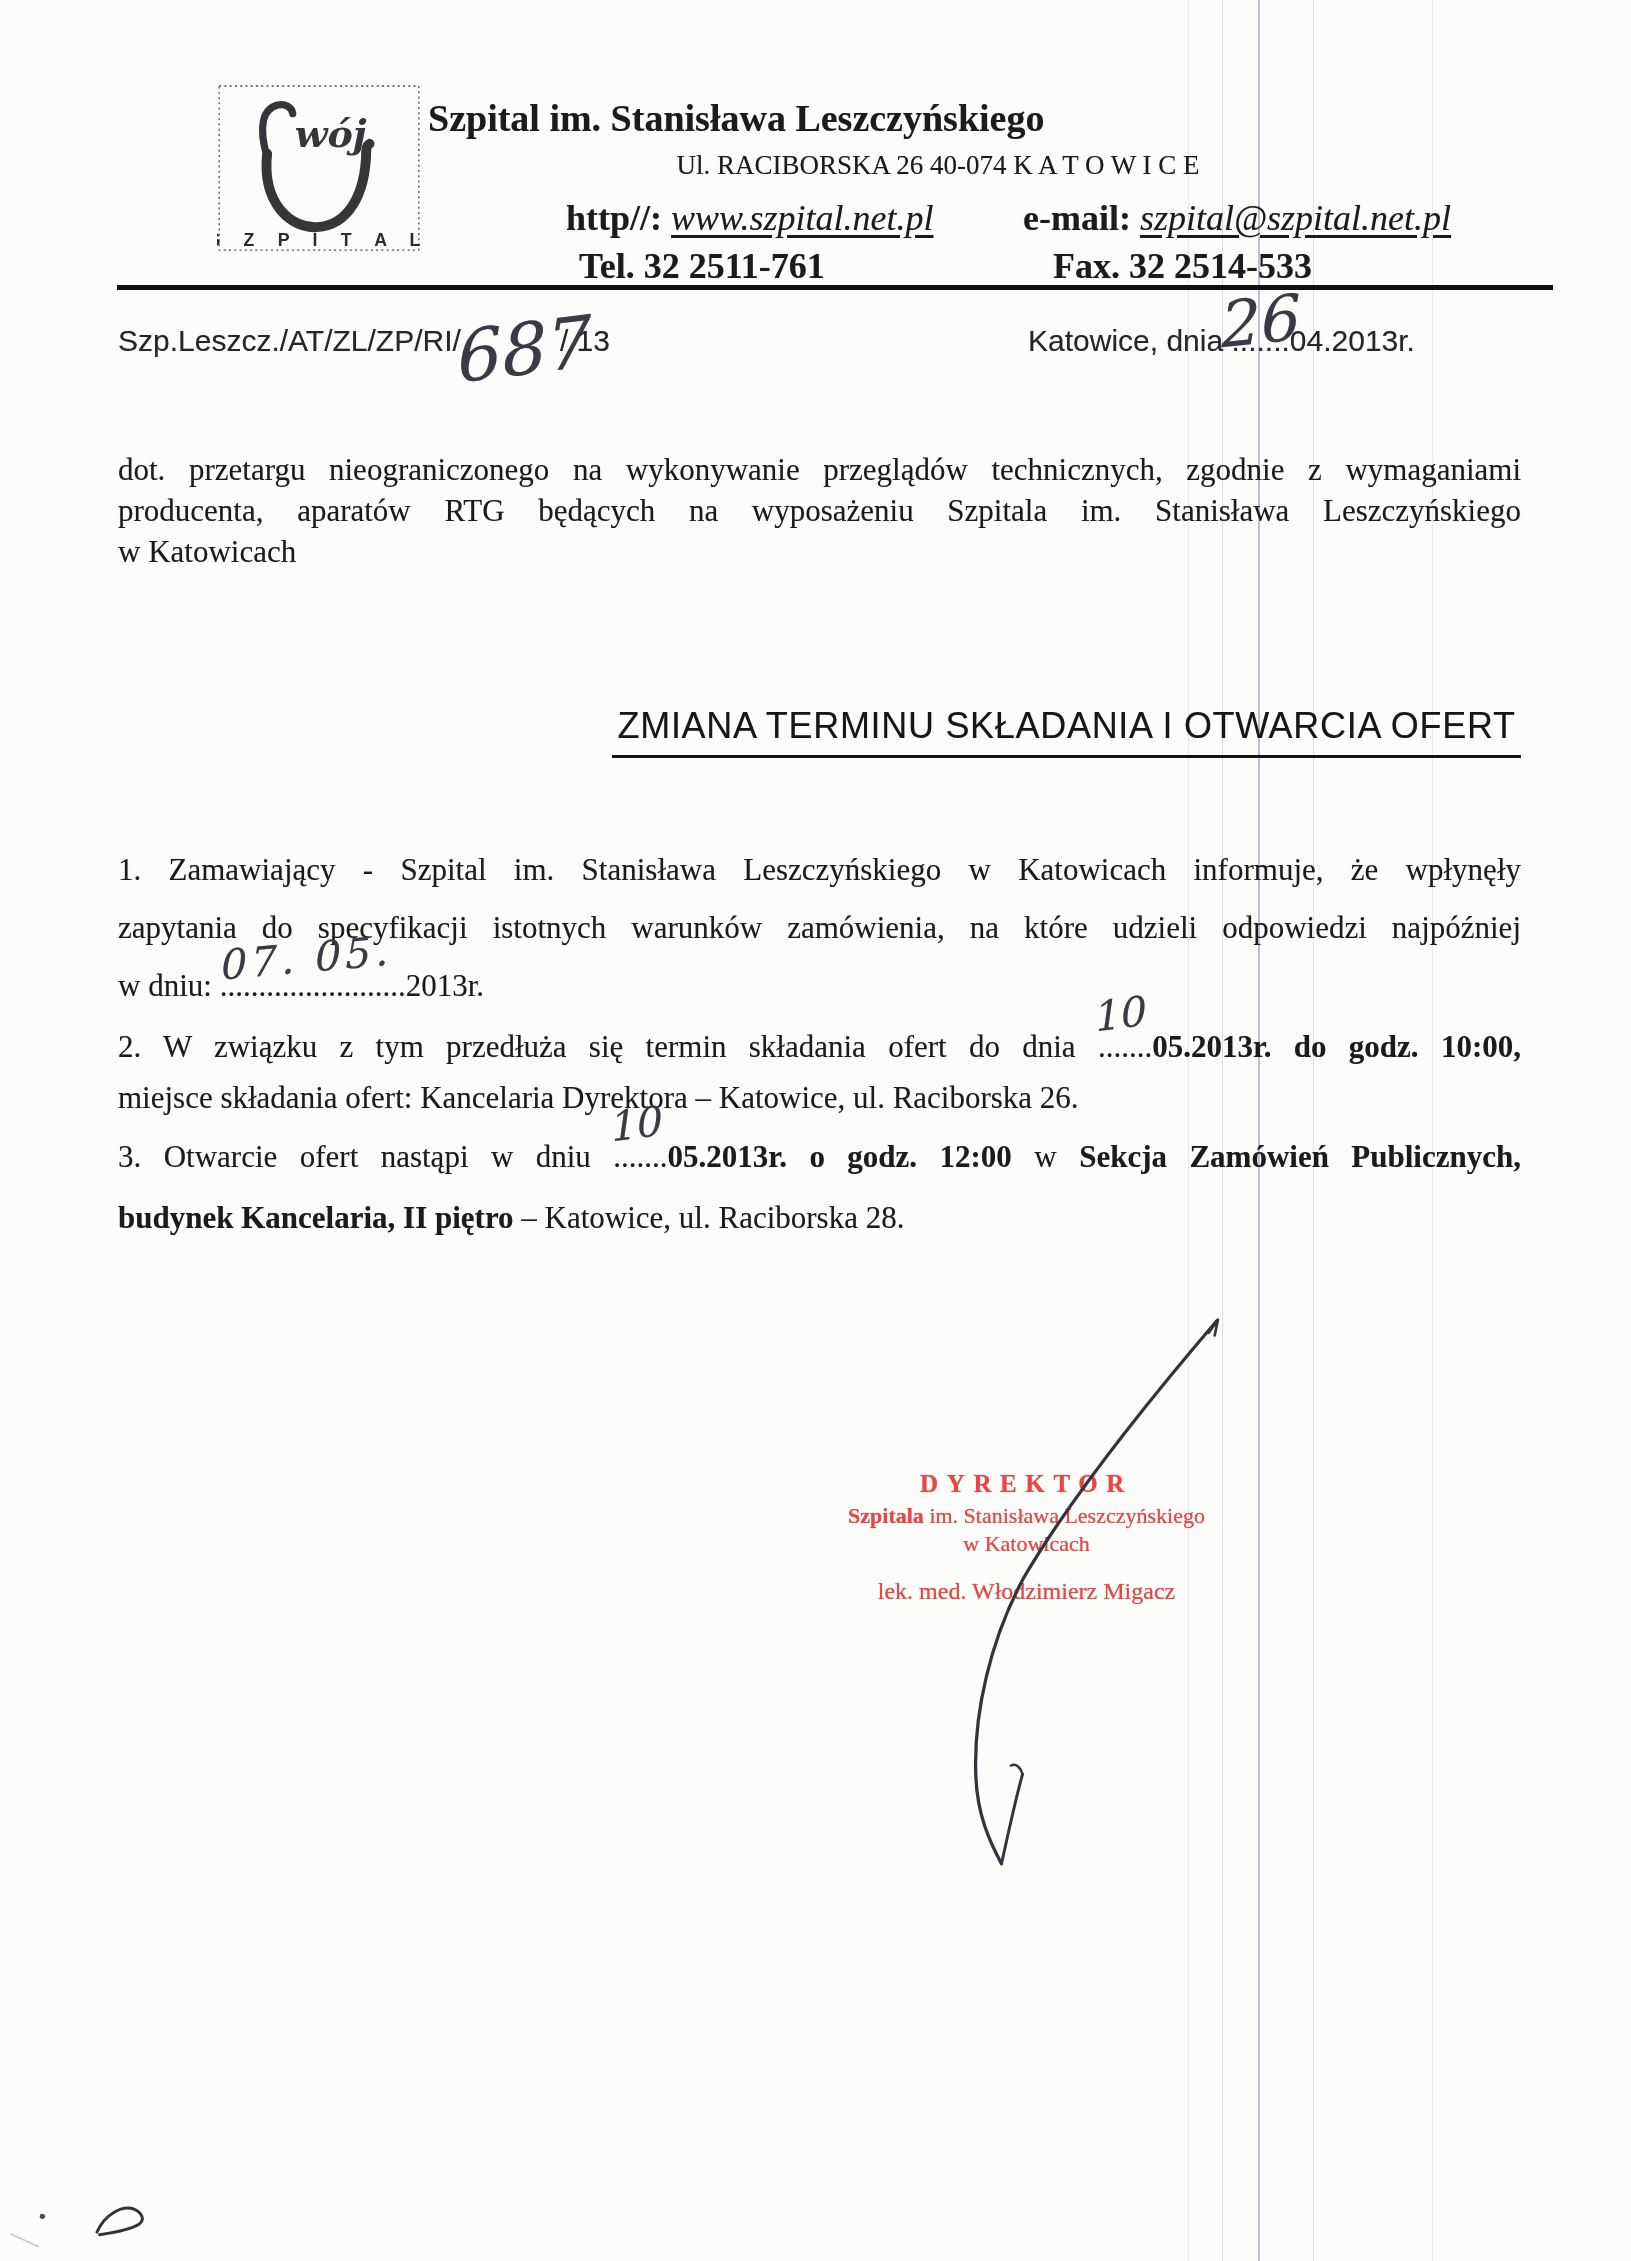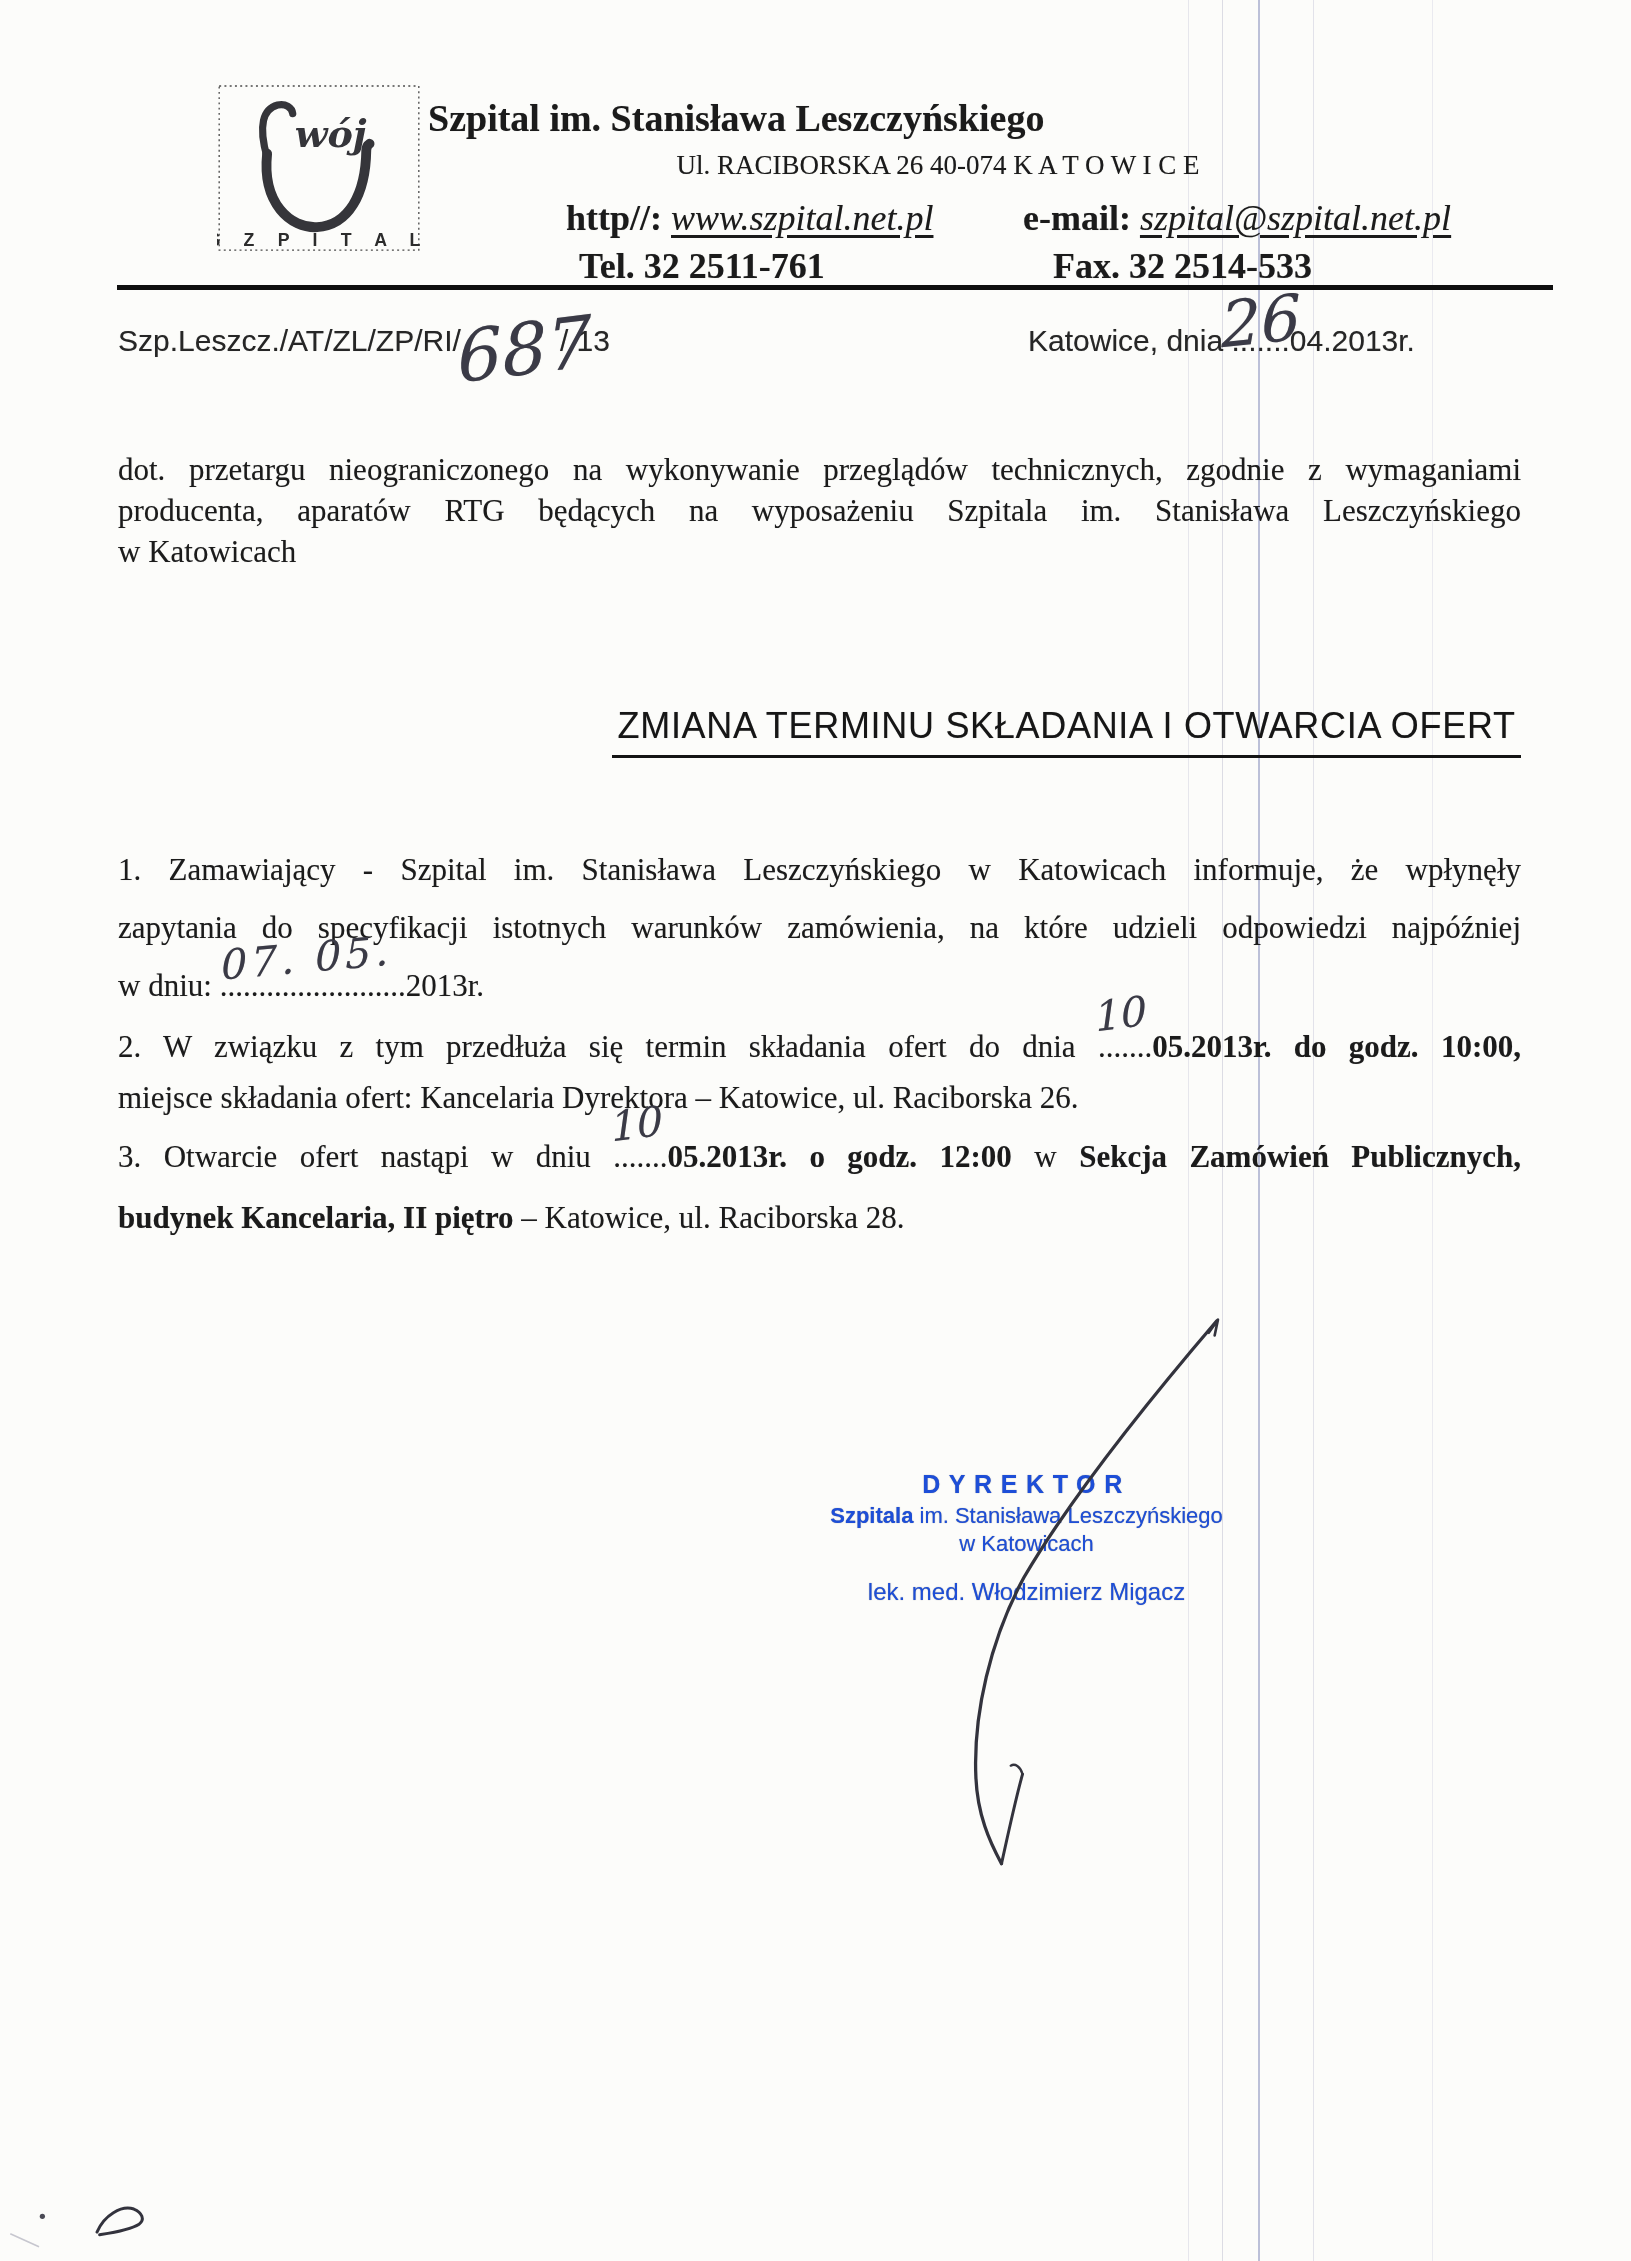--- a/index.html
+++ b/index.html
@@ -34,21 +34,21 @@
   .contact{font-size:36px;}
   .rule{left:117px;top:285px;width:1436px;height:5.3px;background:#0f0f0f;}
   .refline{left:118px;top:324px;font-size:30px;color:#262626;}
   .dateline{left:1028px;top:324px;font-size:30px;color:#262626;}
   .doc-title{left:118px;top:705px;width:1403px;text-align:right;}
   .doc-title span{
     display:inline-block;font-size:36px;letter-spacing:0.7px;color:#161616;
     border-bottom:3.3px solid #141414;padding:0 5.3px 8px 5.3px;
   }
   
-  .stamp{color:#1d4ed8;text-shadow:0 0 1px rgba(70,70,70,.6);}
+  .stamp{color:#ef4444;text-shadow:0 0 1px rgba(70,70,70,.6);font-family:Liberation Serif, serif;}
   .stamp-role{left:750px;top:1470px;width:553px;text-align:center;font-size:25px;font-weight:bold;letter-spacing:8.6px;}
   .stamp-org{left:750px;top:1503px;width:553px;text-align:center;font-size:22px;}
   .stamp-city{left:750px;top:1531px;width:553px;text-align:center;font-size:22px;}
   .stamp-signer{left:750px;top:1578px;width:553px;text-align:center;font-size:24px;}
   svg{display:block;}
 </style>
 </head>
 <body>
 
 <div class="page">

